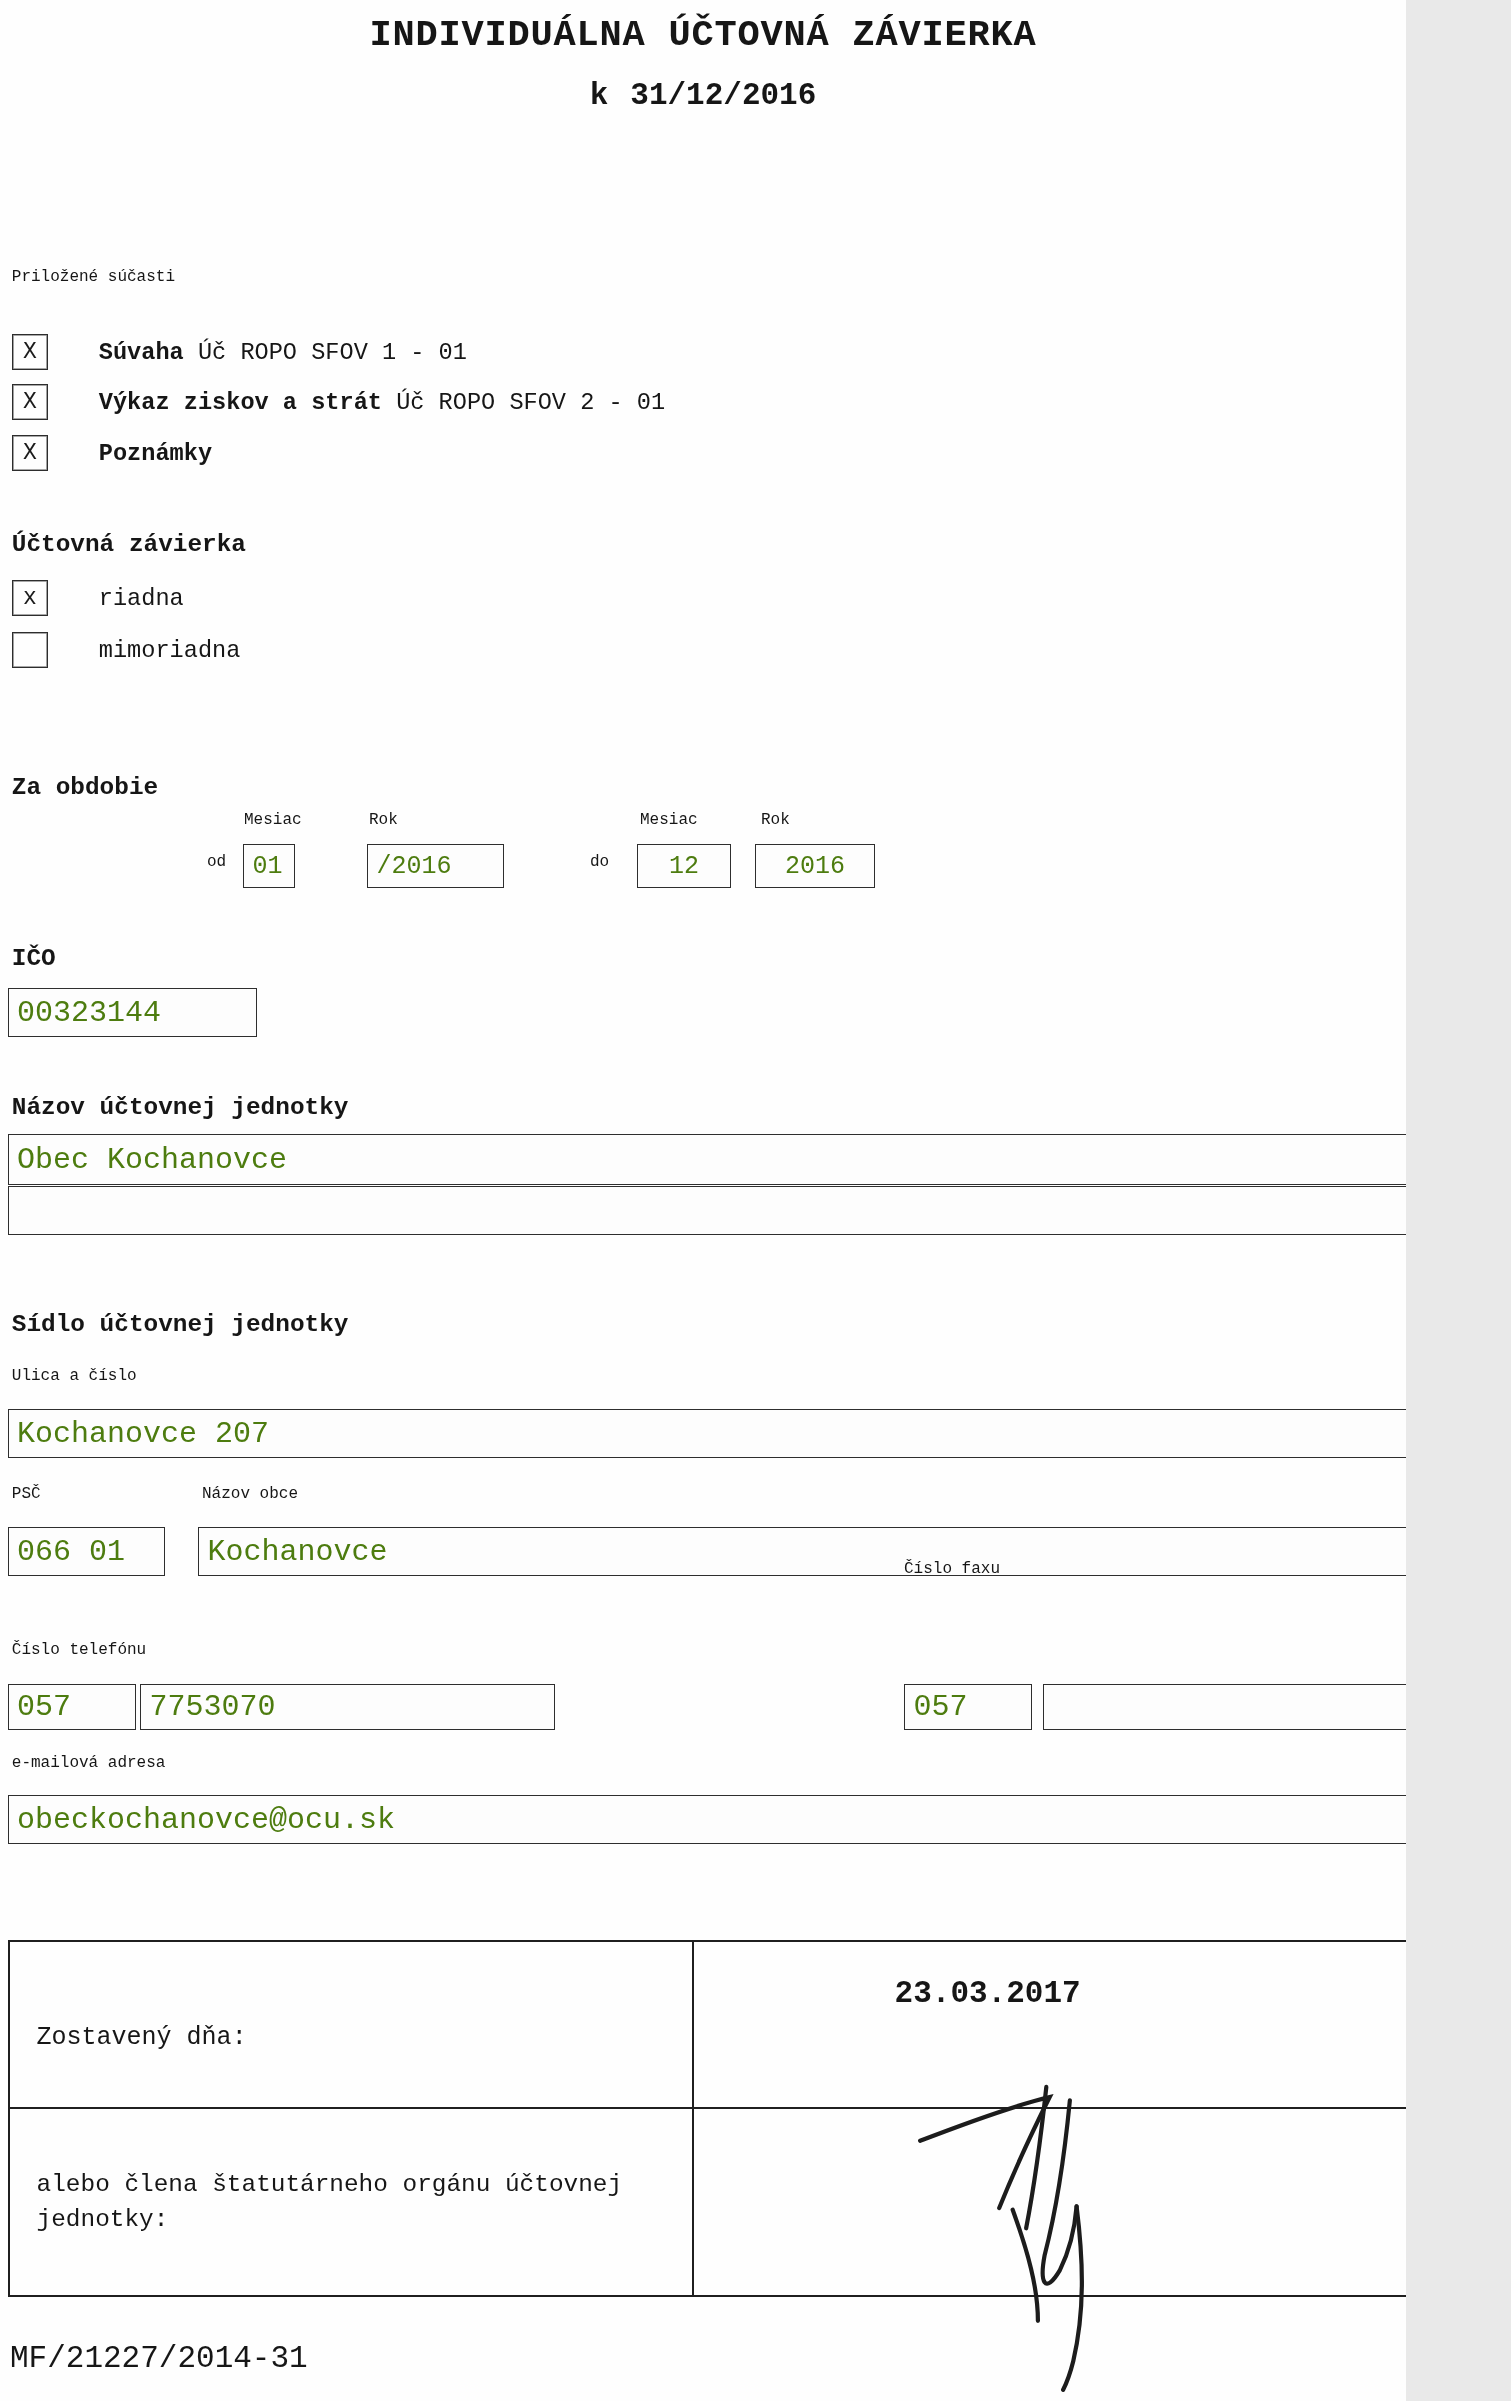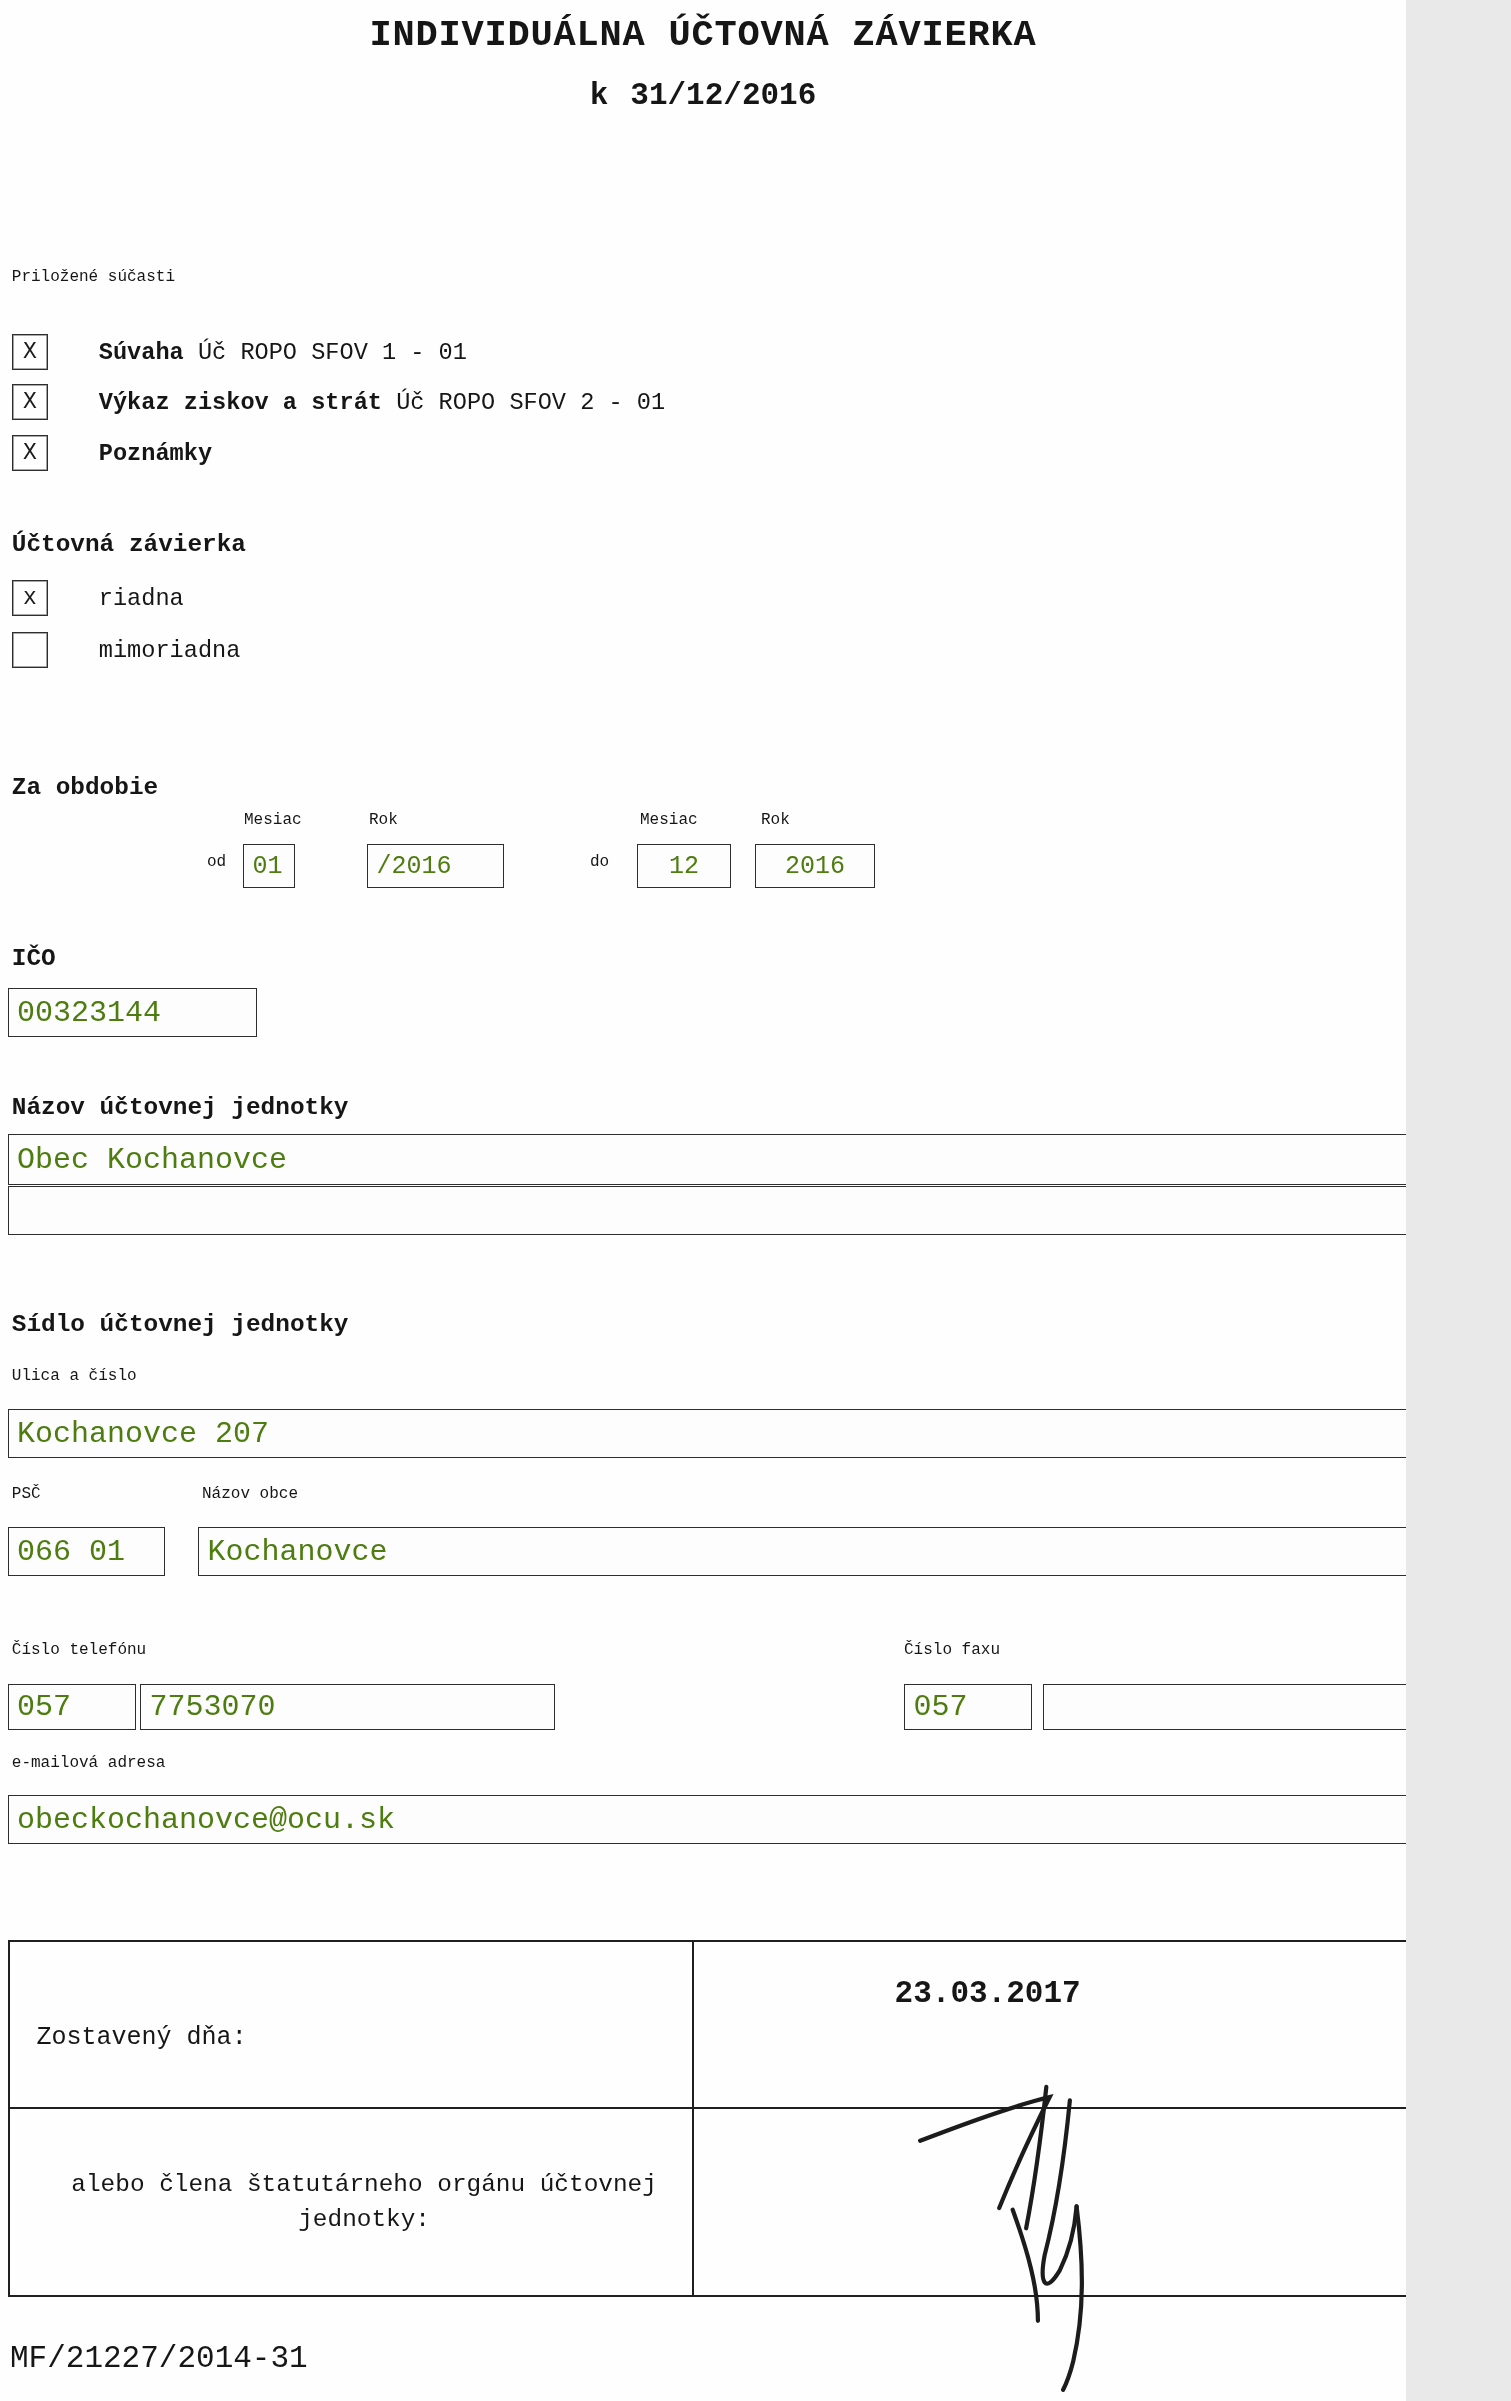--- a/index.html
+++ b/index.html
@@ -44,21 +44,21 @@
     white-space:nowrap;overflow:hidden;
   }
   .box.center{justify-content:center;padding:0;}
   .smalltext{font-size:25px;}
   .ftable{
     position:absolute;left:7.6px;top:1940px;width:1468px;height:357px;
     border:2.5px solid #1f1f1f;box-sizing:border-box;
   }
   .frow1{position:absolute;left:0;top:0;width:100%;height:167px;border-bottom:2.5px solid #1f1f1f;box-sizing:border-box;}
   .frow2{position:absolute;left:0;top:167px;width:100%;bottom:0;}
-  .fcell-l{position:absolute;left:0;top:0;bottom:0;width:684px;border-right:2.5px solid #1f1f1f;box-sizing:border-box;display:flex;align-items:center;padding-left:27px;text-align:center;}
+  .fcell-l{position:absolute;left:0;top:0;bottom:0;width:684px;border-right:2.5px solid #1f1f1f;box-sizing:border-box;display:flex;align-items:center;padding-left:27px;}
   .fcell-r{position:absolute;left:684px;top:0;bottom:0;right:0;}
   .sig-svg{position:absolute;left:211px;top:-34px;overflow:visible;}
   .footer-code{font-size:31px;}
 </style>
 </head>
 <body>
 
 <div class="page">
 
   <div class="abs title">INDIVIDUÁLNA ÚČTOVNÁ ZÁVIERKA</div>
@@ -119,21 +119,21 @@
   <div class="abs hdr" style="left:11.8px;top:1311px;">Sídlo účtovnej jednotky</div>
   <div class="abs lbl" style="left:11.8px;top:1367px;">Ulica a číslo</div>
   <div class="box" style="left:7.6px;top:1409px;width:1466px;height:49px;">Kochanovce 207</div>
 
   <div class="abs lbl" style="left:11.8px;top:1485px;">PSČ</div>
   <div class="abs lbl" style="left:202px;top:1485px;">Názov obce</div>
   <div class="box" style="left:7.6px;top:1527px;width:157px;height:49px;">066 01</div>
   <div class="box" style="left:198px;top:1527px;width:1276px;height:49px;">Kochanovce</div>
 
   <div class="abs lbl" style="left:11.8px;top:1641px;">Číslo telefónu</div>
-  <div class="abs lbl" style="left:904px;top:1641px;">Číslo faxu</div>
+  <div class="abs lbl" style="left:904px;top:1560px;">Číslo faxu</div>
   <div class="box" style="left:7.6px;top:1684px;width:128px;height:46px;">057</div>
   <div class="box" style="left:140px;top:1684px;width:415px;height:46px;">7753070</div>
   <div class="box" style="left:904px;top:1684px;width:128px;height:46px;">057</div>
   <div class="box" style="left:1043px;top:1684px;width:431px;height:46px;"></div>
 
   <div class="abs lbl" style="left:11.8px;top:1754px;">e-mailová adresa</div>
   <div class="box" style="left:7.6px;top:1795px;width:1466px;height:49px;">obeckochanovce@ocu.sk</div>
 
   <div class="ftable">
     <div class="frow1">

